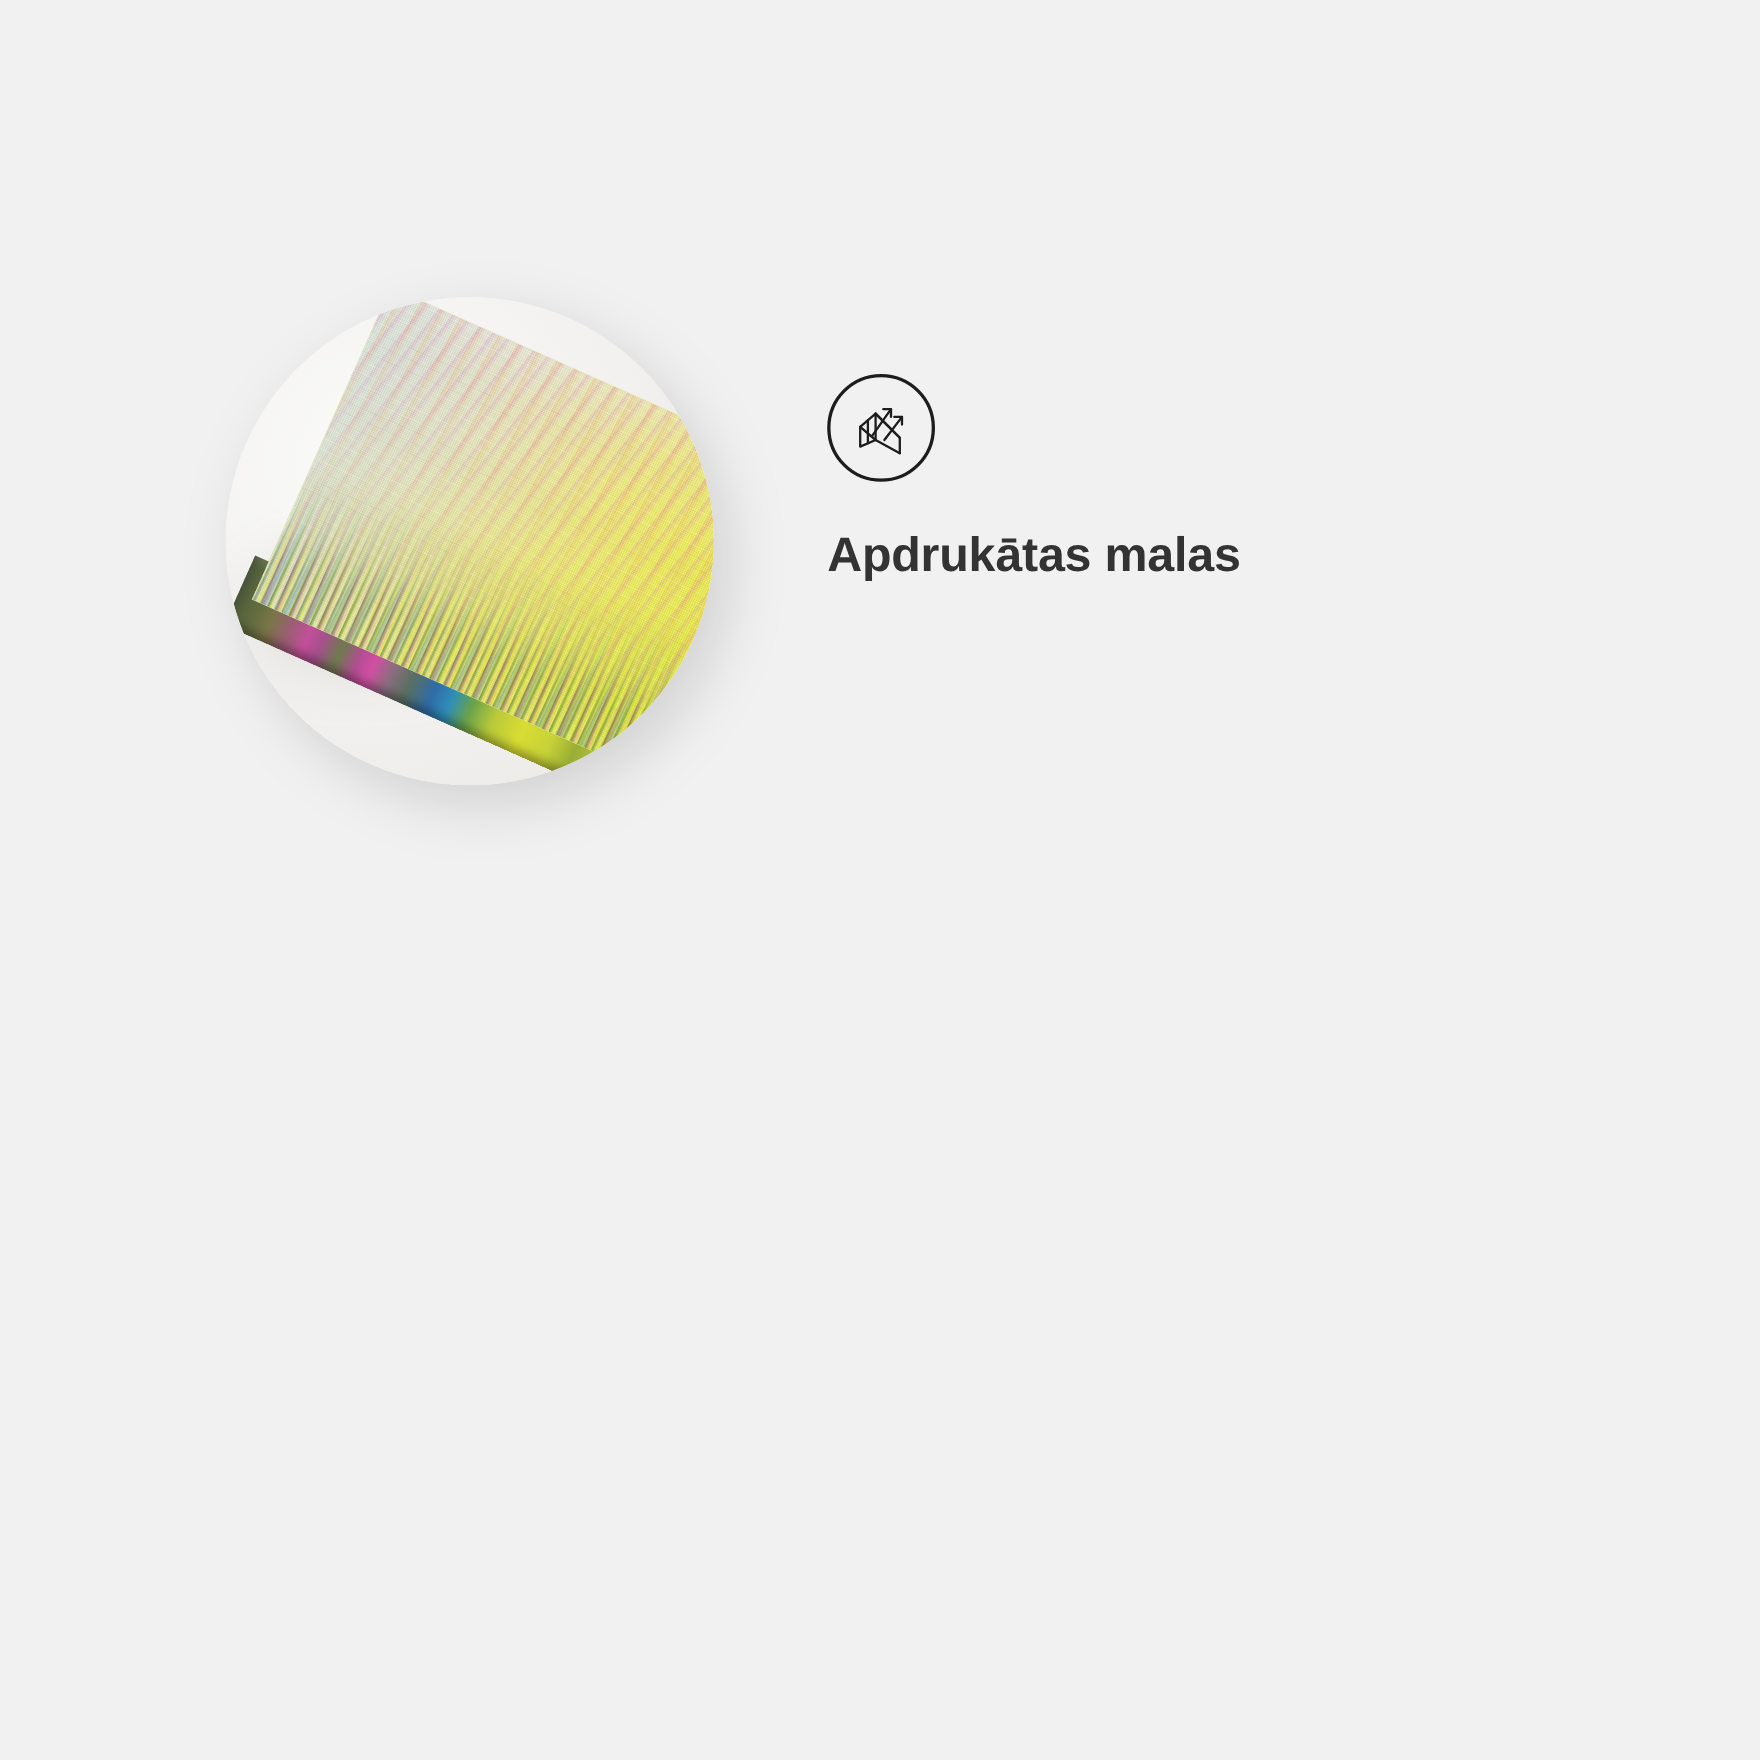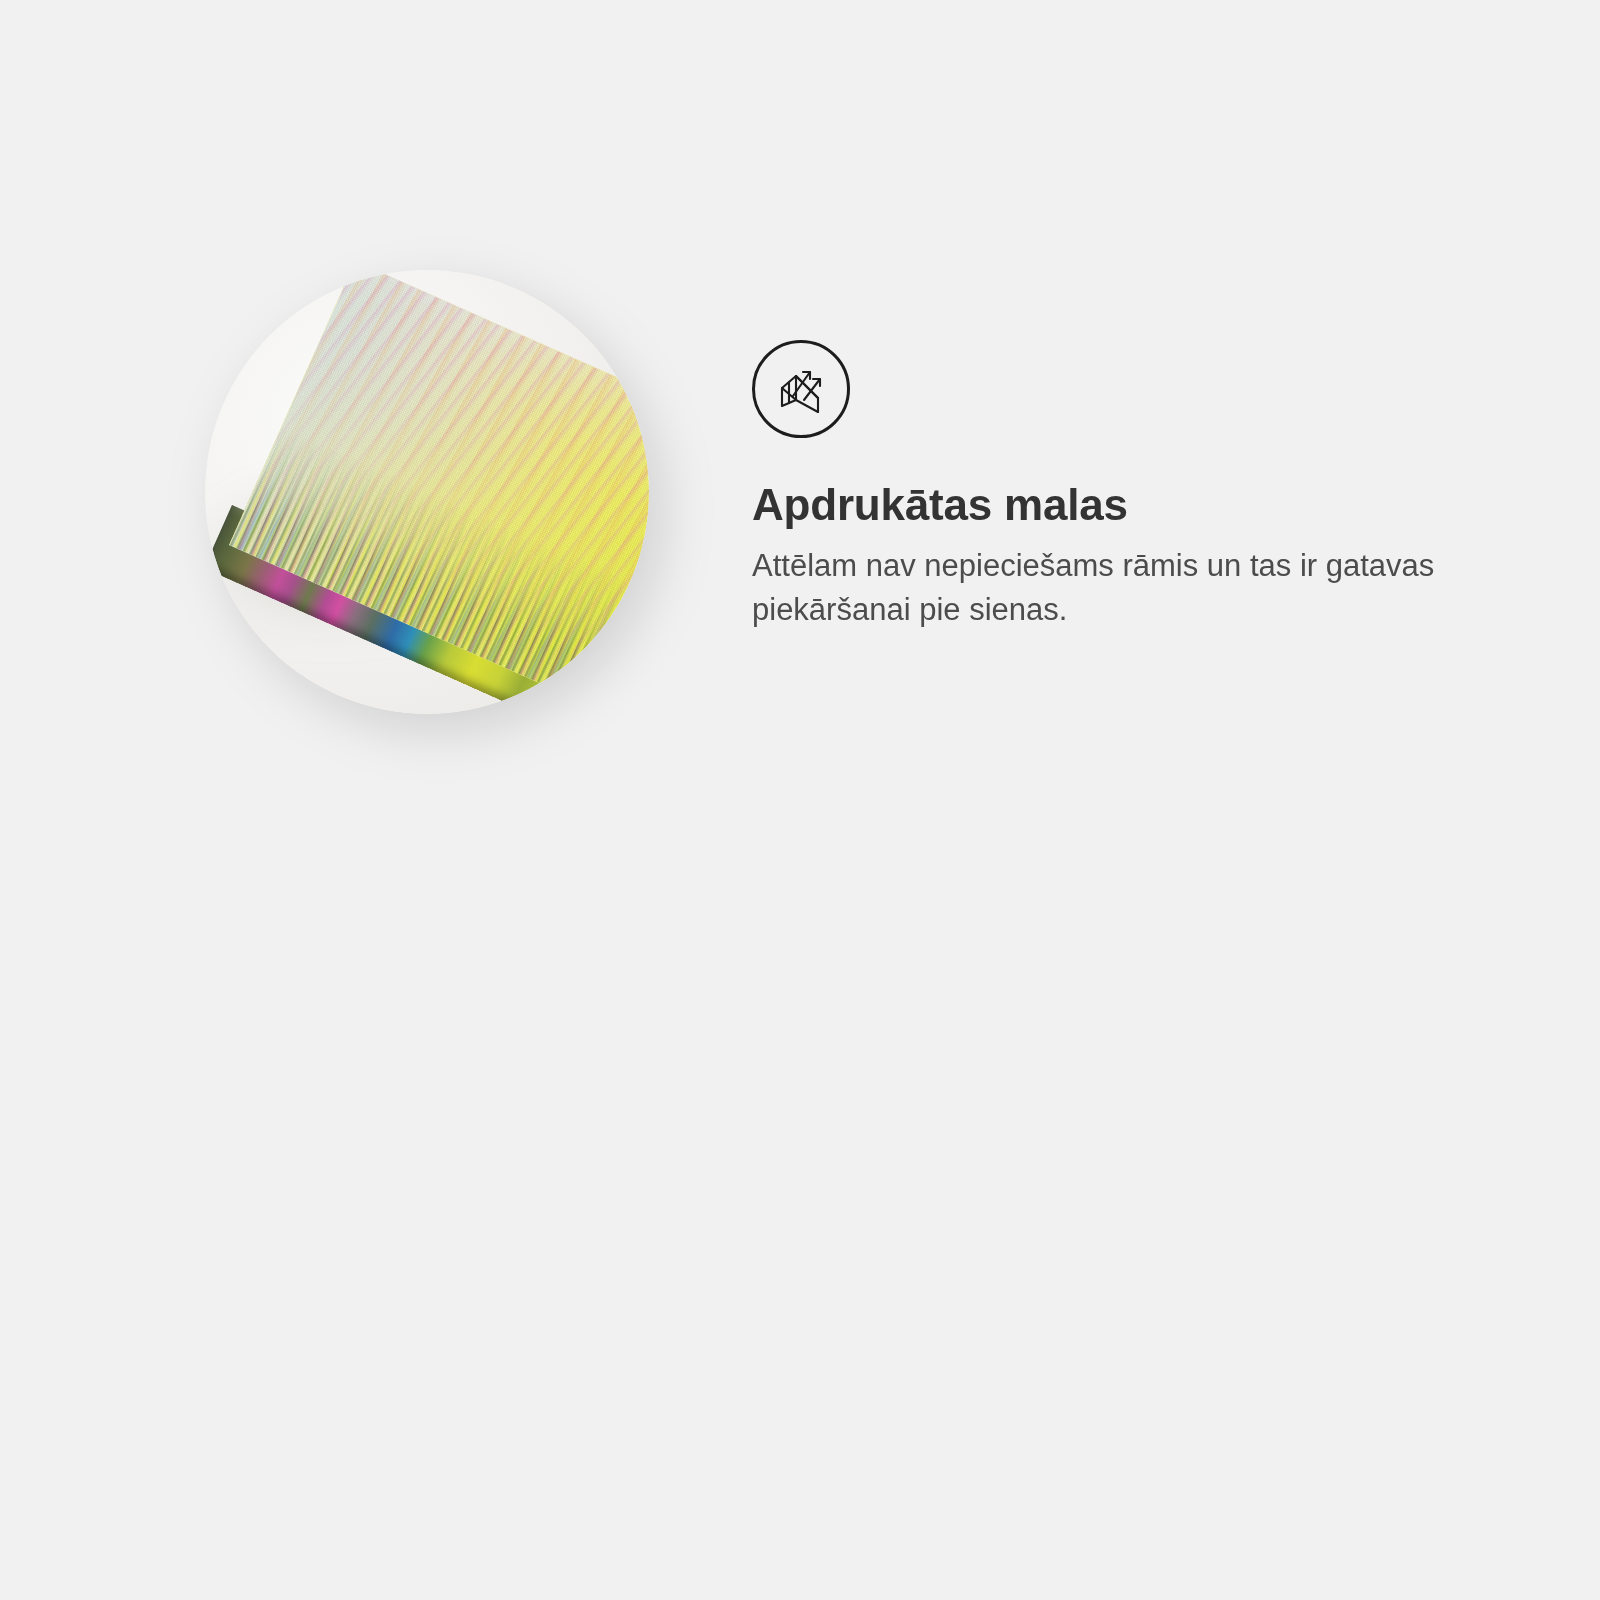--- a/index.html
+++ b/index.html
@@ -255,21 +255,20 @@
           <path d="M24 16 L46 38 L46 52"></path>
 
           <path d="M21 36 L38 12"></path>
           <path d="M31 12 L38 12 L38 19"></path>
 
           <path d="M32 40 L48 19"></path>
           <path d="M41 19 L48 19 L48 26"></path>
         </svg>
       </div>
       <h2 class="feature-title title-1">Apdrukātas malas</h2>
-      <p class="feature-desc desc-1">Attēlam nav nepieciešams rāmis un tas ir gatavas piekāršanai pie sienas.</p>
     </div>
   </section>
 
   <section class="feature feature-2">
 
     
 
     
   </section>
 

